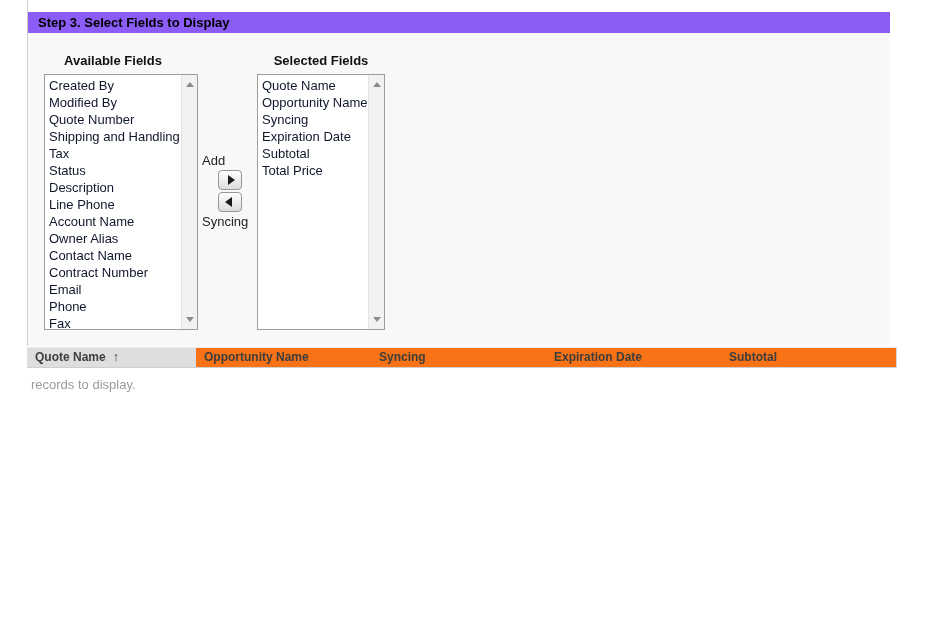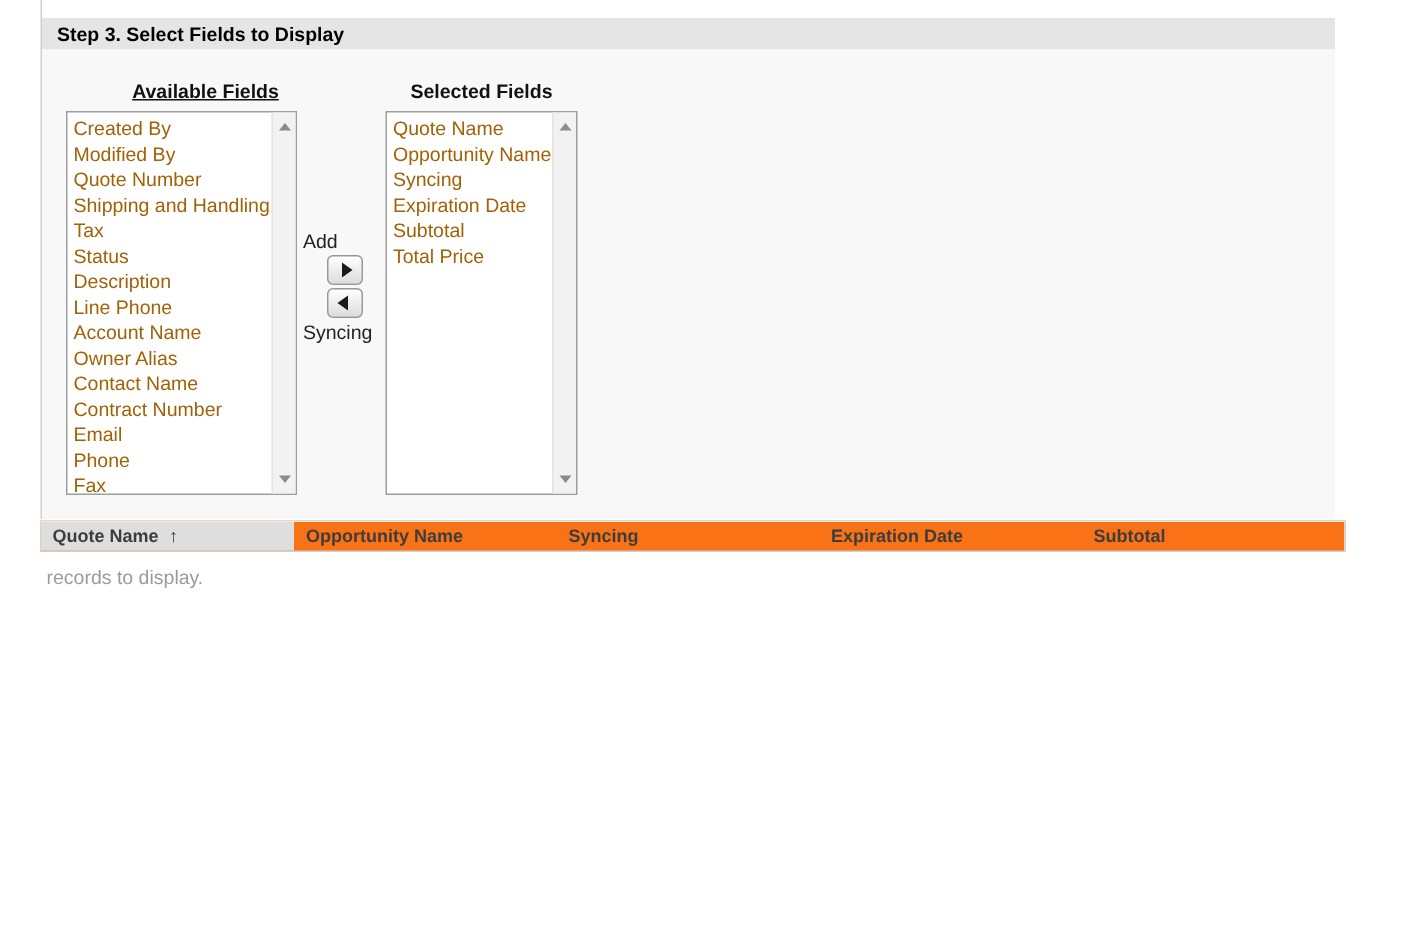--- a/index.html
+++ b/index.html
@@ -11,51 +11,51 @@
     position: relative;
     overflow: hidden;
   }
   .left-divider {
     position: absolute; left: 27px; top: 0;
     width: 1px; height: 346px; background: #cfcfcf;
   }
   .step-header {
     position: absolute; left: 28px; top: 12px;
     width: 862px; height: 21px;
-    background: #e5e5e5;
+    background: #8b5cf6;
   }
   .step-header .step-title {
     display: block; padding: 3px 0 0 10px;
     font-size: 13px; font-weight: bold; color: #000;
   }
   .content {
     position: absolute; left: 28px; top: 33px;
     width: 862px; height: 313px;
     background: #f8f8f8;
   }
   .col-label {
     position: absolute; top: 20px;
     font-size: 13px; font-weight: bold; color: #111;
     text-align: center;
   }
-  .available-label { left: 32px; width: 154px; text-decoration: underline; }
+  .available-label { left: 8px; width: 154px; }
   .selected-label  { left: 229px; width: 128px; }
   .listbox {
     position: absolute; top: 41px; height: 256px;
     background: #ffffff; border: 1px solid #9d9d9d;
   }
   .available-listbox { left: 16px;  width: 154px; }
   .selected-listbox  { left: 229px; width: 128px; }
   .list-items {
     position: absolute; left: 0; top: 0; right: 16px; bottom: 0;
     overflow: hidden; padding-top: 2px;
   }
   .list-item {
     font-size: 13px; line-height: 17px; padding-left: 4px;
-    white-space: nowrap; color: #a16207; cursor: default;
+    white-space: nowrap; color: #0f172a; cursor: default;
   }
   .scrollbar {
     position: absolute; right: 0; top: 0; bottom: 0; width: 16px;
     background: #f2f2f2; border-left: 1px solid #e4e4e4;
   }
   .scroll-arrow { position: absolute; left: 50%; margin-left: -4px; width: 0; height: 0; }
   .scroll-arrow.up {
     top: 7px;
     border-left: 4px solid transparent; border-right: 4px solid transparent;
     border-bottom: 5px solid #8b8b8f;

